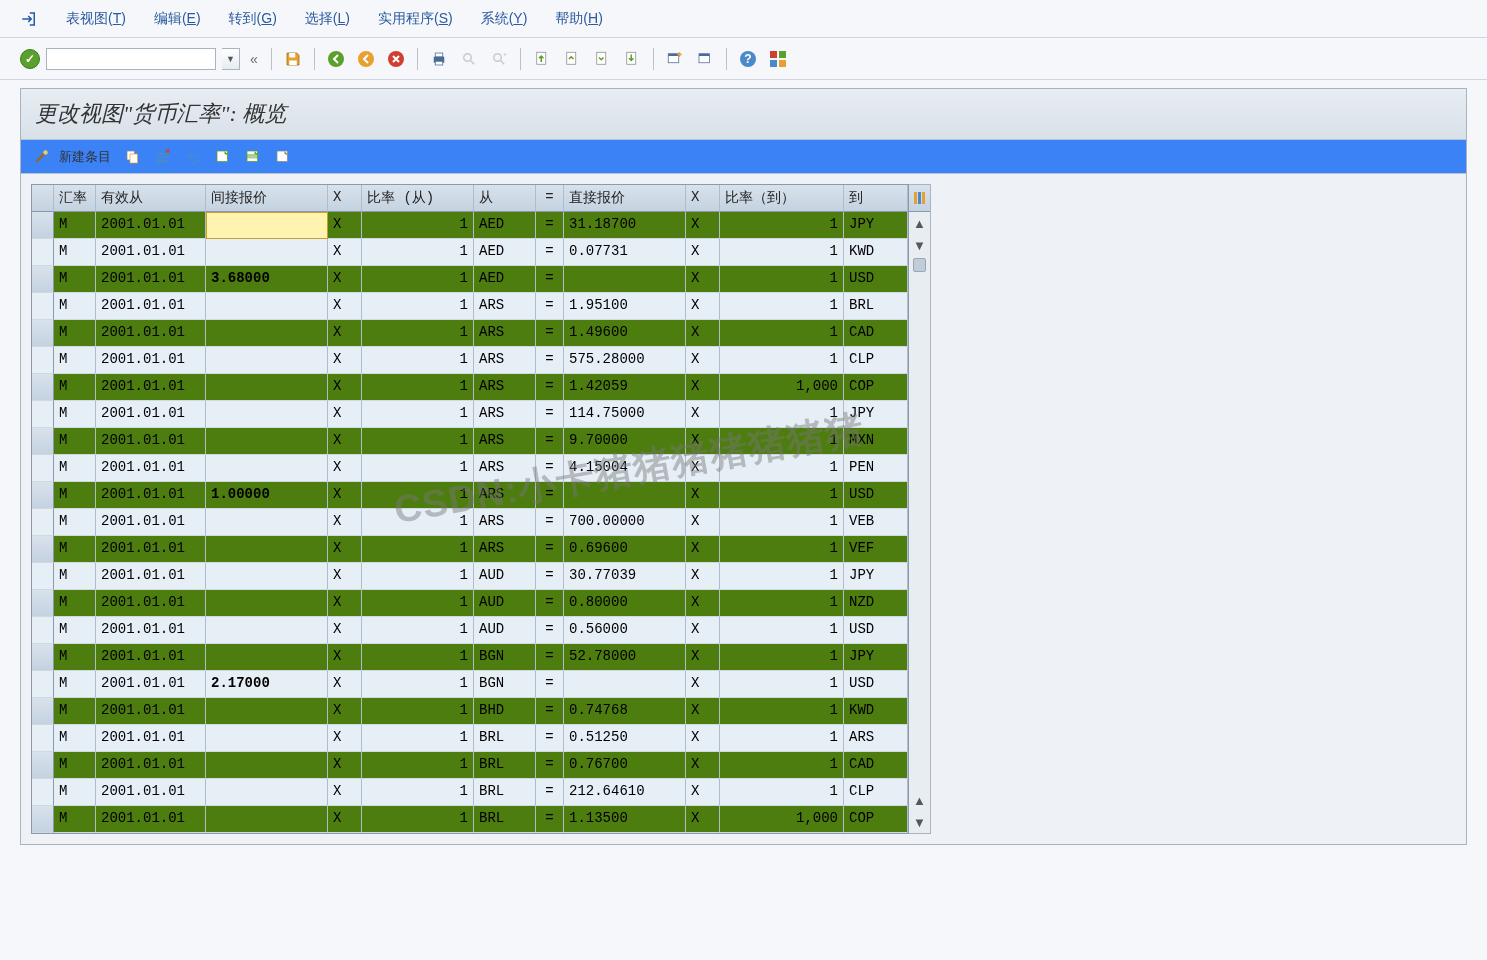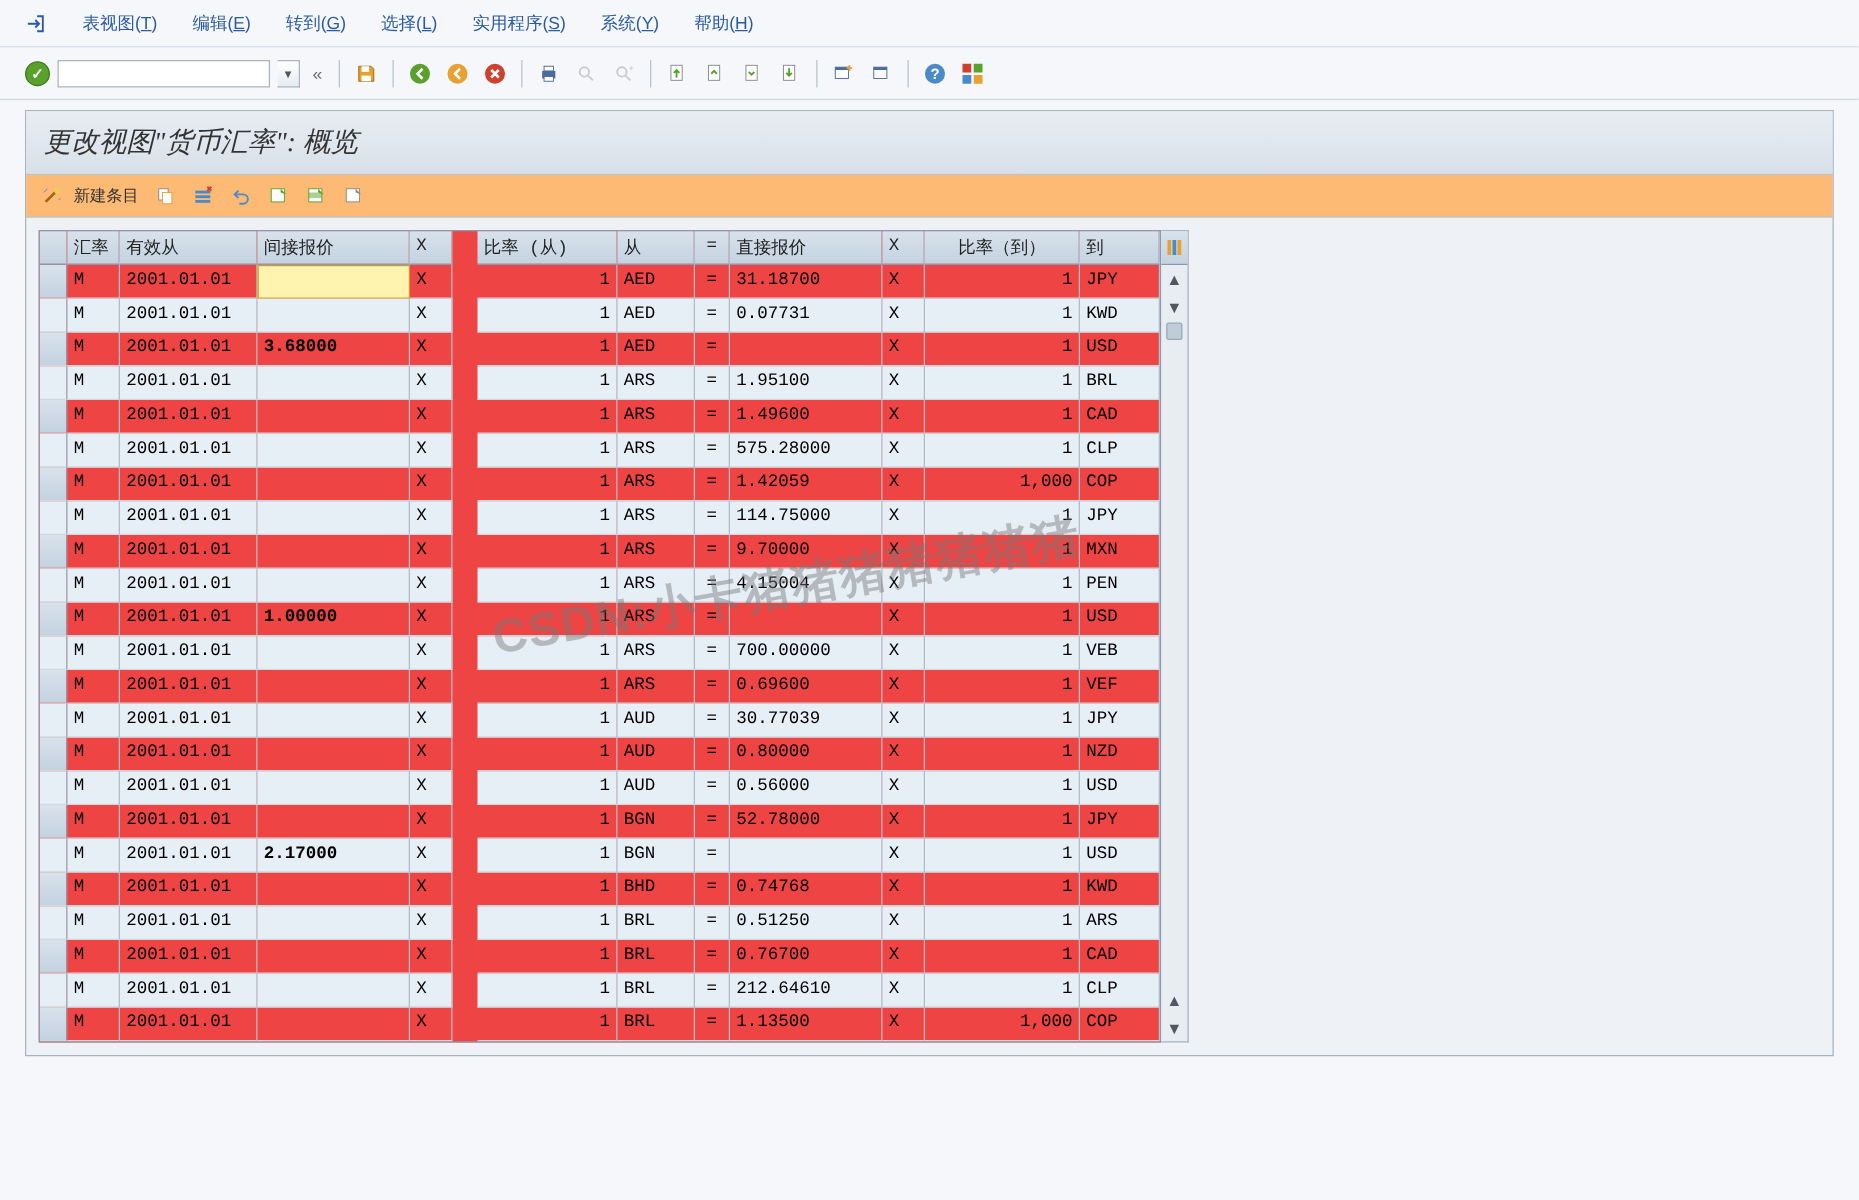--- a/index.html
+++ b/index.html
@@ -14,32 +14,32 @@
 .ok-icon { width: 20px; height: 20px; background: #5aa02c; border-radius: 50%; border: 1px solid #3a7a1c; display:flex; align-items:center; justify-content:center; cursor:pointer; }
 .ok-icon::after { content:"✓"; color:white; font-size:12px; font-weight:bold; }
 .cmd-input { width: 170px; height: 22px; border: 1px solid #a8b4c0; background:white; padding: 0 4px; }
 .cmd-dd { width:18px; height:22px; border:1px solid #a8b4c0; border-left:none; background:linear-gradient(#fff,#e6ecf2); cursor:pointer; display:flex; align-items:center; justify-content:center; font-size:9px; color:#555;}
 .chev { font-size:14px; color:#667; padding:0 4px; cursor:pointer; }
 .tbtn { width:24px; height:24px; display:flex; align-items:center; justify-content:center; cursor:pointer; border-radius:2px; }
 .sep { width:1px; height:22px; background:#b8c2cc; margin:0 3px; }
 
 .content-frame { margin: 8px 20px; border: 1px solid #a8b4c0; background: #eef2f6; }
 .title-bar { padding: 10px 14px; font-size: 22px; font-style: italic; font-family: "KaiTi", serif; color:#333; background: linear-gradient(#e8edf3,#d8e0e8); border-bottom:1px solid #b8c2cc; }
-.sub-toolbar { display:flex; align-items:center; height:34px; padding:0 8px; gap:6px; background:#fdba74; border-bottom:1px solid #b8c2cc; }
+.sub-toolbar { display:flex; align-items:center; height:34px; padding:0 8px; gap:6px; background:#3b82f6; border-bottom:1px solid #b8c2cc; }
 .sub-toolbar .lbl { font-size:13px; color:#333; margin-right:4px; }
 
 .table-wrap { position:relative; margin:10px; display:flex; }
-.grid { border:1px solid #8a9aac; background:#ef4444; }
+.grid { border:1px solid #8a9aac; background:#4d7c0f; }
 .grid-row { display:flex; height:27px; }
 .grid-row.header .cell { background: linear-gradient(#d8e2ec,#c4d2e0); font-weight:normal; color:#222; border-bottom:1px solid #8a9aac; }
 .grid-row.alt .cell { background:#e6eef6; }
 .cell { border-right:1px solid #b0bcc8; border-bottom:1px solid #d0d8e0; padding:4px 5px; font-family: Consolas, "Courier New", monospace; font-size:14px; overflow:hidden; white-space:nowrap; }
 .cell.sel { background: linear-gradient(#d8e2ec,#c4d2e0); border-right:1px solid #8a9aac; cursor:pointer; }
 .cell.editing { background:#fff3b0; border:1px solid #c8a030; }
-.c-sel{width:22px;} .c-type{width:42px;} .c-date{width:110px;} .c-ind{width:122px;font-weight:bold;} .c-x1{width:34px;} .c-ratio{width:112px; text-align:right;margin-left:20px;} .c-from{width:62px;} .c-eq{width:28px; text-align:center;} .c-dir{width:122px;} .c-x2{width:34px;} .c-ratioto{width:124px; text-align:right;} .c-to{width:64px;}
+.c-sel{width:22px;} .c-type{width:42px;} .c-date{width:110px;} .c-ind{width:122px;font-weight:bold;} .c-x1{width:34px;} .c-ratio{width:112px; text-align:right;} .c-from{width:62px;} .c-eq{width:28px; text-align:center;} .c-dir{width:122px;} .c-x2{width:34px;} .c-ratioto{width:124px; text-align:right;} .c-to{width:64px;}
 
 .vscroll { width:22px; background:#e8edf2; border:1px solid #a8b4c0; border-left:none; display:flex; flex-direction:column; align-items:center; }
 .vscroll .cfg { height:27px; width:100%; background:linear-gradient(#d8e2ec,#c4d2e0); border-bottom:1px solid #8a9aac; display:flex; align-items:center; justify-content:center; cursor:pointer;}
 .vscroll .sbtn { height:22px; width:100%; display:flex; align-items:center; justify-content:center; color:#556; cursor:pointer; }
 .vscroll .track { flex:1; background:#f0f3f6; }
 .vscroll .handle { width:60%; height:14px; background:#c0ccd8; border:1px solid #98a8b8; margin:2px auto; border-radius:2px;}
 
 .watermark { position:absolute; top:260px; left:360px; font-size:38px; font-weight:bold; color:rgba(120,120,120,0.45); transform:rotate(-10deg); pointer-events:none; letter-spacing:1px; white-space:nowrap;}
 </style>
 </head>
@@ -228,21 +228,21 @@
         <div class="cell c-sel"></div>
         <div class="cell c-type">汇率</div>
         <div class="cell c-date">有效从</div>
         <div class="cell c-ind">间接报价</div>
         <div class="cell c-x1">X</div>
         <div class="cell c-ratio" style="text-align:left">比率 (从)</div>
         <div class="cell c-from">从</div>
         <div class="cell c-eq">=</div>
         <div class="cell c-dir">直接报价</div>
         <div class="cell c-x2">X</div>
-        <div class="cell c-ratioto" style="text-align:center">比率（到）</div>
+        <div class="cell c-ratioto" style="text-align:left">比率（到）</div>
         <div class="cell c-to">到</div>
       </div>
       <div id="grid-body">
           <div class="grid-row">
             <div class="cell c-sel sel"></div>
             <div class="cell c-type">M</div>
             <div class="cell c-date">2001.01.01</div>
             <div class="cell c-ind editing"></div>
             <div class="cell c-x1">X</div>
             <div class="cell c-ratio">1</div>

